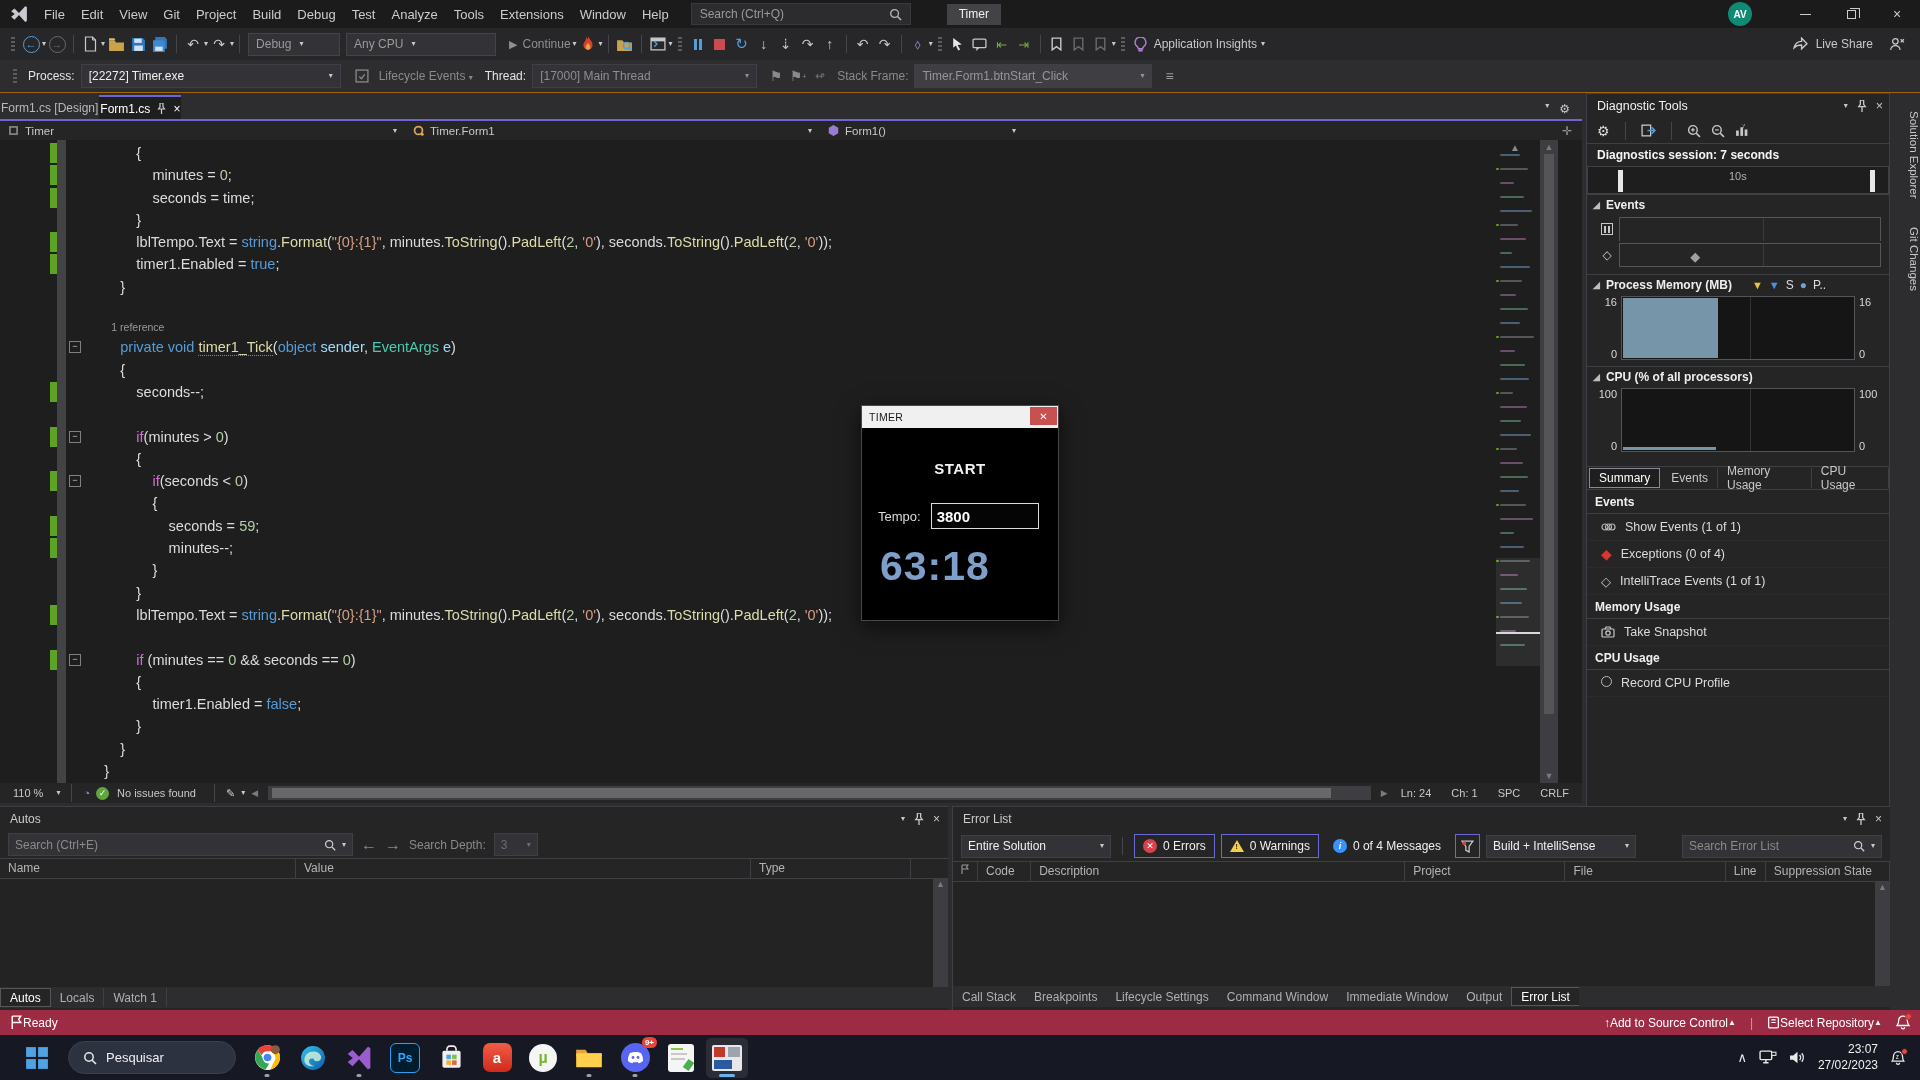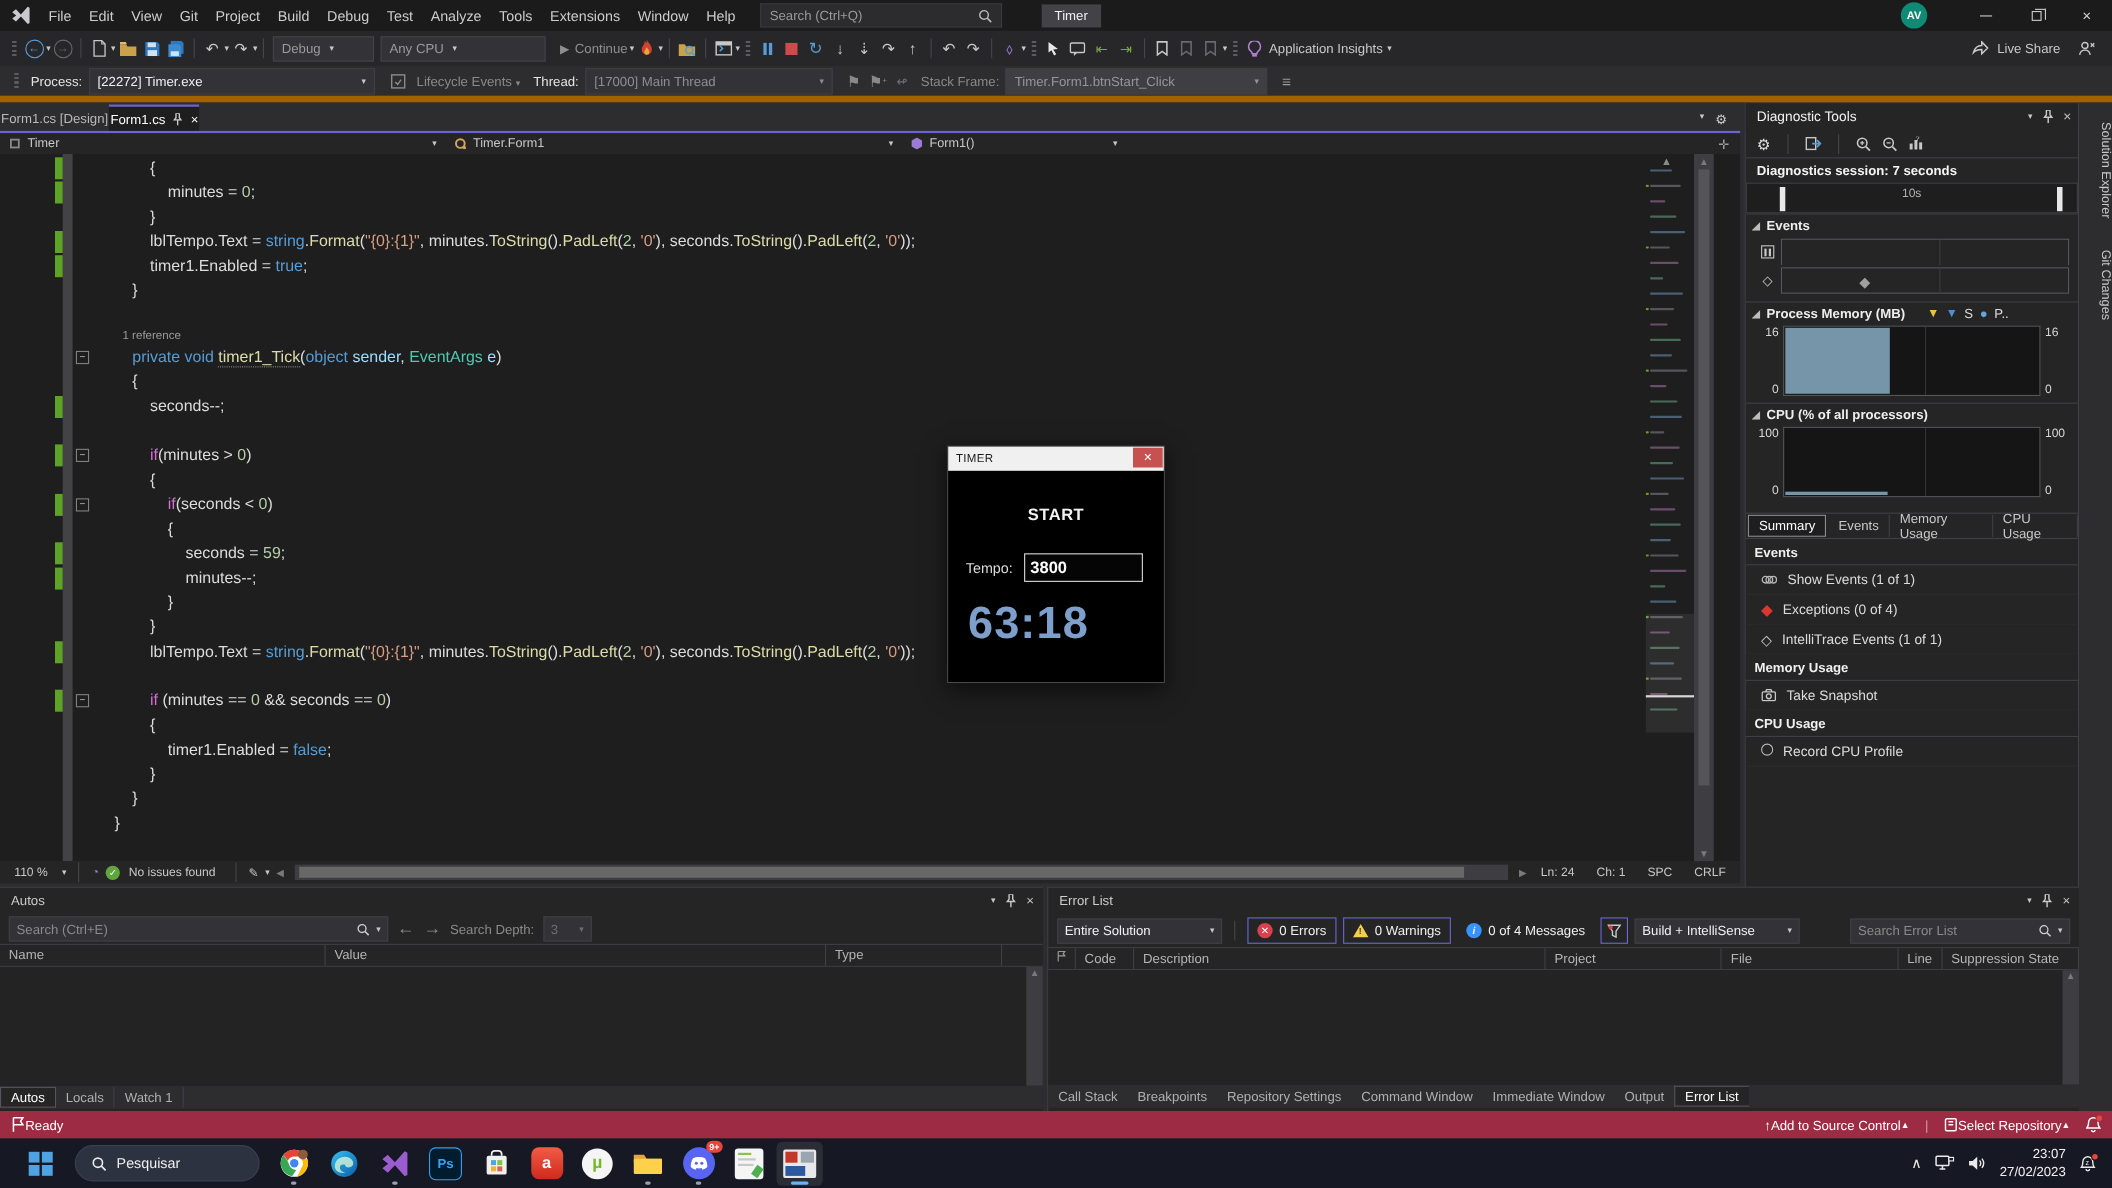--- a/index.html
+++ b/index.html
@@ -28,21 +28,21 @@
 
   
   #toolbar{left:0;top:28px;width:1920px;height:32px;background:#27272a;display:flex;align-items:center;padding-left:6px;z-index:29}
   .tbtn{height:24px;min-width:22px;display:flex;align-items:center;justify-content:center;color:#c8c8c8;font-size:14px;padding:0 2px}
   .circ{width:17px;height:17px;border-radius:50%;border:1.5px solid #569cd6;color:#569cd6;font-size:11px;display:flex;align-items:center;justify-content:center}
   .circ.off{border-color:#6a6a6e;color:#6a6a6e}
   .dd{background:#333337;border:1px solid #434348;height:23px;display:flex;align-items:center;font-size:12px;color:#9a9a9a;padding:0 7px;gap:8px;margin:0 3px}
   #tb-livebar{margin-left:auto;display:flex;align-items:center;gap:8px;padding-right:14px;color:#c8c8c8;font-size:12px}
 
   
-  #procbar{left:0;top:60px;width:1920px;height:33px;background:#2d2d30;display:flex;align-items:center;padding-left:8px;border-bottom:6px solid #a16207;z-index:28}
+  #procbar{left:0;top:60px;width:1920px;height:33px;background:#2d2d30;display:flex;align-items:center;padding-left:8px;border-bottom:1px solid #a16207;z-index:28}
   #procbar .lbl{color:#e4e4e4;font-size:12px;margin:0 6px}
   #procbar .lbl.dim{color:#8a8a8a}
   .pdd{background:#333337;border:1px solid #3f3f46;height:24px;display:flex;align-items:center;font-size:12px;color:#f0f0f0;padding:0 7px}
   .pdd .t{flex:1}
 
   
   #tabsrow{left:0;top:93px;width:1582px;height:27px;background:#2d2d30;display:flex;align-items:flex-end;z-index:10}
   .doctab{height:25px;display:flex;align-items:center;padding:0 1px;font-size:12px;color:#b8b8b8;gap:7px}
   .doctab.active{background:#1e1e1e;color:#ffffff;border-top:2px solid #6e63d5}
   #tabwell-icons{margin-left:auto;display:flex;gap:10px;color:#c8c8c8;font-size:11px;padding:0 12px 4px 0}
@@ -451,20 +451,21 @@
       <span class="car" style="margin-left:120px">▾</span>
   </div>
   <span id="splitglyph">✛</span>
 </div>
 
 <div id="editor" class="abs">
   <div id="gutter-band"></div>
   <div id="code">
       <div class="cline"><span class="gbar"></span><span>            <span class="pl">{</span></span></div>
       <div class="cline"><span class="gbar"></span><span>                <span class="pl">minutes = </span><span class="num">0</span><span class="pl">;</span></span></div>
+      <div class="cline"><span class="gbar"></span><span>                <span class="pl">seconds = time;</span></span></div>
       <div class="cline"><span>            <span class="pl">}</span></span></div>
       <div class="cline"><span class="gbar"></span><span>            <span class="pl">lblTempo.Text = </span><span class="kw">string</span><span class="pl">.</span><span class="mth">Format</span><span class="pl">(</span><span class="str">"{0}:{1}"</span><span class="pl">, minutes.</span><span class="mth">ToString</span><span class="pl">().</span><span class="mth">PadLeft</span><span class="pl">(</span><span class="num">2</span><span class="pl">, </span><span class="str">'0'</span><span class="pl">), seconds.</span><span class="mth">ToString</span><span class="pl">().</span><span class="mth">PadLeft</span><span class="pl">(</span><span class="num">2</span><span class="pl">, </span><span class="str">'0'</span><span class="pl">));</span></span></div>
       <div class="cline"><span class="gbar"></span><span>            <span class="pl">timer1.Enabled = </span><span class="kw">true</span><span class="pl">;</span></span></div>
       <div class="cline"><span>        <span class="pl">}</span></span></div>
       <div class="cline"><span></span></div>
       <div class="cline lens"><span>        <span class="cl">1 reference</span></span></div>
       <div class="cline"><span class="fold">−</span><span>        <span class="kw">private</span><span class="pl"> </span><span class="kw">void</span><span class="pl"> </span><span class="mthu">timer1_Tick</span><span class="pl">(</span><span class="kw">object</span><span class="pl"> </span><span class="prm">sender</span><span class="pl">, </span><span class="ty">EventArgs</span><span class="pl"> </span><span class="prm">e</span><span class="pl">)</span></span></div>
       <div class="cline"><span>        <span class="pl">{</span></span></div>
       <div class="cline"><span class="gbar"></span><span>            <span class="pl">seconds--;</span></span></div>
       <div class="cline"><span></span></div>
@@ -853,21 +854,21 @@
       <span class="c" style="width: 235px;">File</span>
       <span class="c" style="width: 52px;">Line</span>
       <span class="c" style="width: 180px;">Suppression State</span>
     </div>
   <div class="body">
     <div class="scroll">▲</div>
   </div>
   <div class="bottabs" id="err-tabs">
       <span class="btab" style="border-right: none;">Call Stack</span>
       <span class="btab" style="border-right: none;">Breakpoints</span>
-      <span class="btab" style="border-right: none;">Repository Settings</span>
+      <span class="btab" style="border-right: none;">Lifecycle Settings</span>
       <span class="btab" style="border-right: none;">Command Window</span>
       <span class="btab" style="border-right: none;">Immediate Window</span>
       <span class="btab" style="border-right: none;">Output</span>
       <span class="btab active" style="border-right: none;">Error List</span>
     </div>
 </div>
 
 <div id="statusbar" class="abs">
   <span class="item">
     <span>

